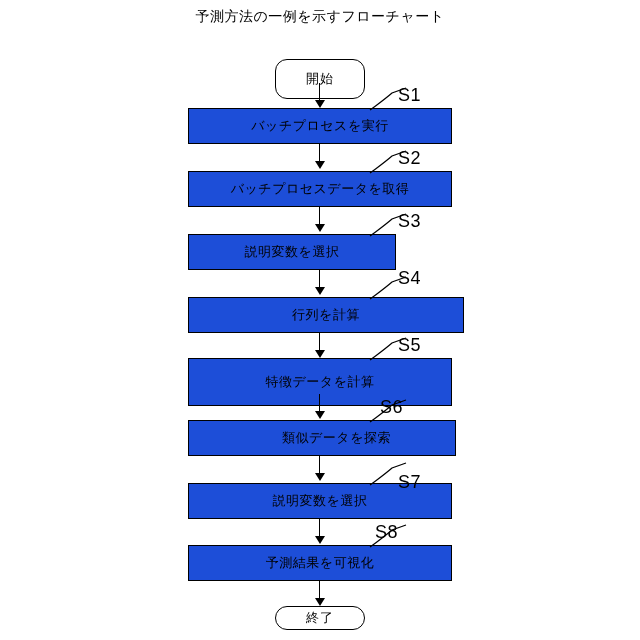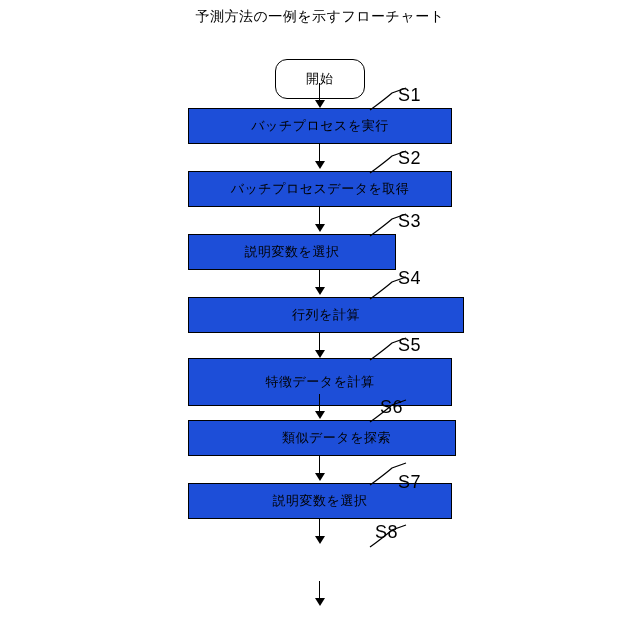--- a/index.html
+++ b/index.html
@@ -166,22 +166,28 @@
     <span>説明変数を選択</span>
   </div>
   <svg class="leader" style="left:368px; top:461px; width:40px; height:26px;">
     <path d="M2,24 C10,18 16,14 24,7 L38,2"></path>
   </svg>
   <div class="step-label" style="left:398px; top:472px;">S7</div>
 
   <div class="connector" style="left:319px; top:519px; height:19px;"></div>
   <div class="arrowhead" style="left:315px; top:536px;"></div>
 
+  <div class="process" style="left:188px; top:545px; width:264px; height:36px;">
+    <span>予測結果を可視化</span>
+  </div>
   <svg class="leader" style="left:368px; top:523px; width:40px; height:26px;">
     <path d="M2,24 C10,18 16,14 24,7 L38,2"></path>
   </svg>
   <div class="step-label" style="left:375px; top:522px;">S8</div>
 
   <div class="connector" style="left:319px; top:581px; height:19px;"></div>
   <div class="arrowhead" style="left:315px; top:598px;"></div>
 
+  <div class="terminator" style="left:275px; top:606px; width:90px; height:24px;">
+    <span>終了</span>
+  </div>
 
 </div>
 
 </body></html>

